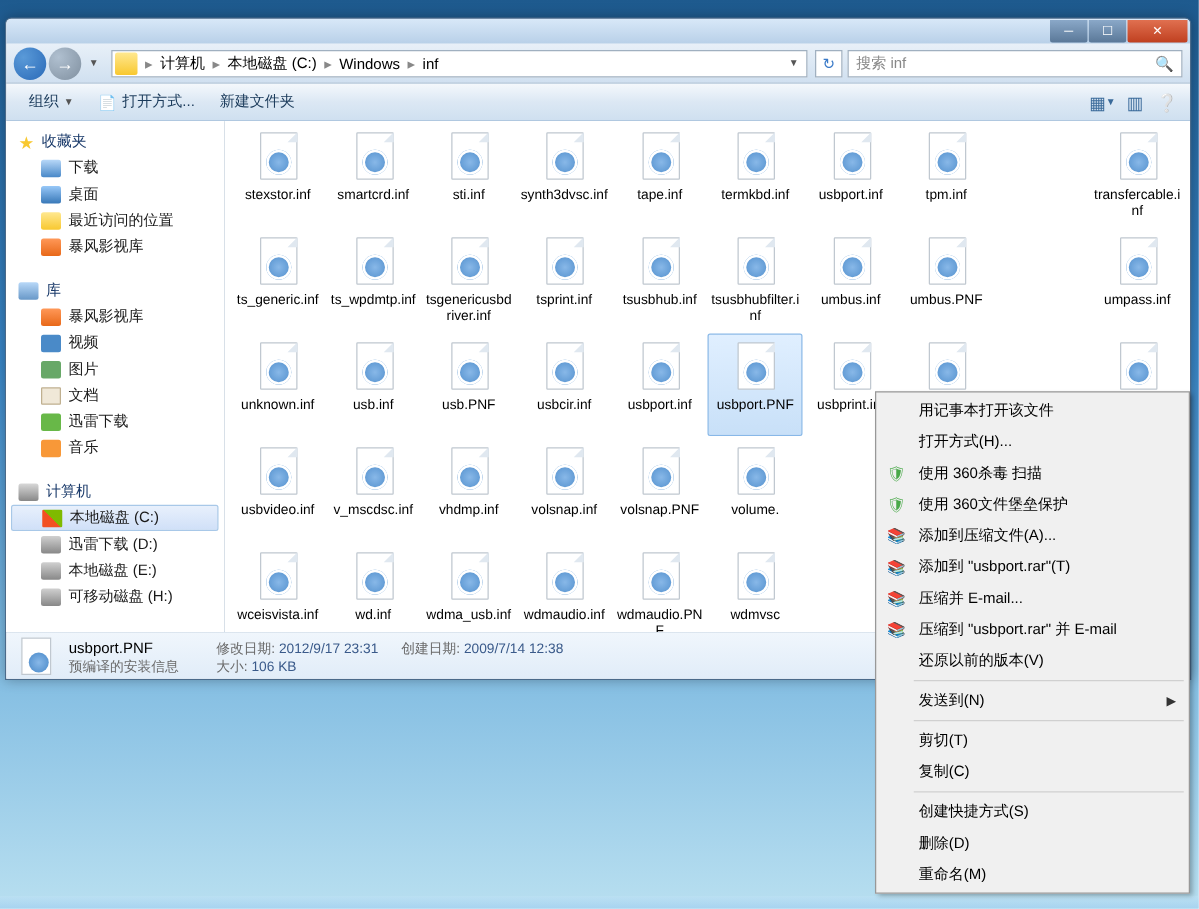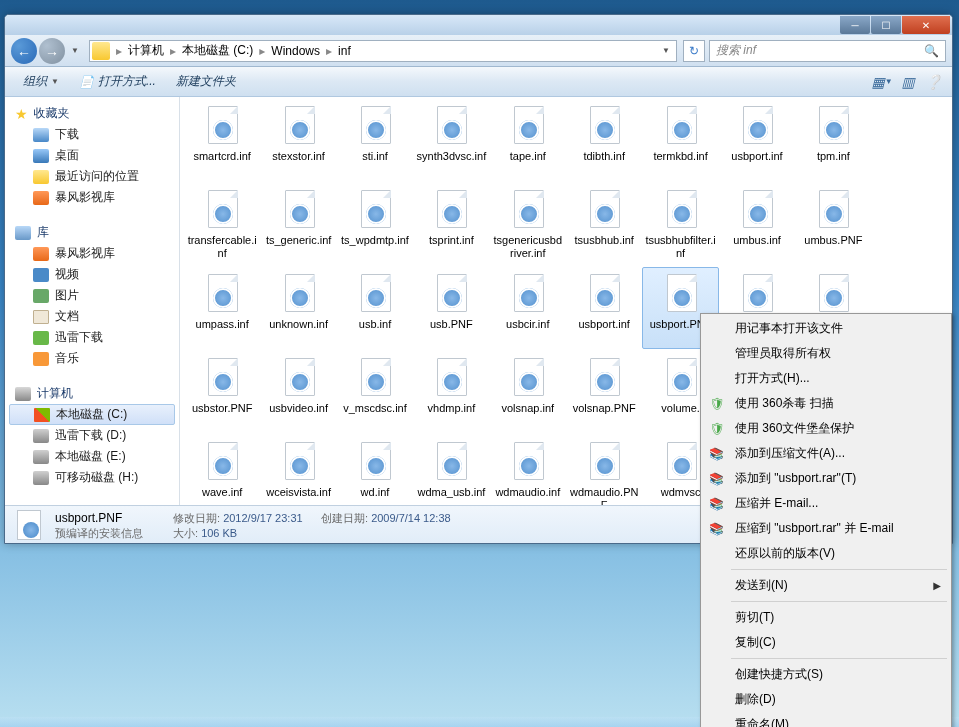--- a/index.html
+++ b/index.html
@@ -11,23 +11,23 @@
 .winbtn.max { background: linear-gradient(to bottom,#8aa8c8,#5a7898); }
 .winbtn.close { background: linear-gradient(to bottom,#e07050,#c04020); width: 48px; }
 .navbar { height: 32px; background: linear-gradient(to bottom,#e8f0f8,#d0e0f0); display: flex; align-items: center; padding: 0 6px; border-bottom: 1px solid #a0b8d0; }
 .navbtn { width: 26px; height: 26px; border-radius: 50%; background: radial-gradient(circle at 30% 30%, #5a9ad8, #2a6ab8); display: flex; align-items: center; justify-content: center; color: #fff; font-size: 14px; margin-right: 2px; }
 .navbtn.fwd { background: radial-gradient(circle at 30% 30%, #b0c0d0, #8090a0); }
 .addressbar { flex: 1; height: 22px; background: #fff; border: 1px solid #a0b0c0; margin: 0 6px; display: flex; align-items: center; padding: 0 2px; font-size: 12px; }
 .addressbar .folder-icon { width: 18px; height: 18px; background: linear-gradient(to bottom,#ffe890,#f8c830); border-radius: 2px; margin-right: 4px; }
 .crumb { padding: 0 4px; cursor: default; }
 .crumb-sep { color: #888; padding: 0 2px; }
 .refresh { width: 22px; height: 22px; background: #fff; border: 1px solid #a0b0c0; display: flex; align-items: center; justify-content: center; color: #3a7ac8; font-size: 12px; margin-right: 4px; }
-.searchbox { width: 237px; height: 22px; background: #fff; border: 1px solid #a0b0c0; display: flex; align-items: center; padding: 0 6px; font-size: 12px; color: #888; font-style: italic; }
+.searchbox { width: 268px; height: 22px; background: #fff; border: 1px solid #a0b0c0; display: flex; align-items: center; padding: 0 6px; font-size: 12px; color: #888; }
 .searchbox::after { content: "🔍"; margin-left: auto; font-style: normal; color: #3a7ac8; }
-.toolbar { height: 30px; background: linear-gradient(to bottom,#f4f8fc,#dce8f4,#cfe0f0); display: flex; padding: 0 8px; font-size: 12px; color: #1a3a5a; border-bottom: 1px solid #b0c8e0; font-style: italic; }
+.toolbar { height: 30px; background: linear-gradient(to bottom,#f4f8fc,#dce8f4,#cfe0f0); display: flex; padding: 0 8px; font-size: 12px; color: #1a3a5a; border-bottom: 1px solid #b0c8e0; }
 .toolbtn { padding: 3px 10px; display: flex; align-items: center; gap: 4px; }
 .toolbtn .drop { font-size: 8px; color: #555; }
 .toolbar-right { margin-left: auto; display: flex; gap: 6px; align-items: center; }
 .toolicon { width: 20px; height: 20px; display: flex; align-items: center; justify-content: center; color: #3a6a9a; font-size: 14px; }
 .body { display: flex; height: calc(100% - 120px); }
 .sidebar { width: 175px; background: #fff; border-right: 1px solid #d8e0e8; padding: 6px 0; overflow-y: auto; font-size: 12px; }
 .sidegroup { margin-bottom: 14px; }
 .sidehead { display: flex; align-items: center; padding: 2px 10px; gap: 6px; color: #1a3a6a; }
 .sidehead .star { color: #f8c830; font-size: 14px; }
 .sidehead .lib { width: 16px; height: 14px; background: linear-gradient(to bottom,#b8d8f8,#6898c8); border-radius: 2px; }
@@ -197,34 +197,34 @@
           </div>
       </div>
     </div>
 
     <div class="filegrid" id="filegrid">
         <div class="fileitem">
           <div class="fileicon">
             <div class="page"></div>
             <div class="gear"></div>
           </div>
+          <div class="filename">stexstor.inf</div>
+        </div>
+        <div class="fileitem">
+          <div class="fileicon">
+            <div class="page"></div>
+            <div class="gear"></div>
+          </div>
           <div class="filename">smartcrd.inf</div>
         </div>
         <div class="fileitem">
           <div class="fileicon">
             <div class="page"></div>
             <div class="gear"></div>
           </div>
-          <div class="filename">stexstor.inf</div>
-        </div>
-        <div class="fileitem">
-          <div class="fileicon">
-            <div class="page"></div>
-            <div class="gear"></div>
-          </div>
           <div class="filename">sti.inf</div>
         </div>
         <div class="fileitem">
           <div class="fileicon">
             <div class="page"></div>
             <div class="gear"></div>
           </div>
           <div class="filename">synth3dvsc.inf</div>
         </div>
         <div class="fileitem">
@@ -232,27 +232,20 @@
             <div class="page"></div>
             <div class="gear"></div>
           </div>
           <div class="filename">tape.inf</div>
         </div>
         <div class="fileitem">
           <div class="fileicon">
             <div class="page"></div>
             <div class="gear"></div>
           </div>
-          <div class="filename">tdibth.inf</div>
-        </div>
-        <div class="fileitem">
-          <div class="fileicon">
-            <div class="page"></div>
-            <div class="gear"></div>
-          </div>
           <div class="filename">termkbd.inf</div>
         </div>
         <div class="fileitem">
           <div class="fileicon">
             <div class="page"></div>
             <div class="gear"></div>
           </div>
           <div class="filename">usbport.inf</div>
         </div>
         <div class="fileitem">
@@ -282,28 +275,28 @@
             <div class="page"></div>
             <div class="gear"></div>
           </div>
           <div class="filename">ts_wpdmtp.inf</div>
         </div>
         <div class="fileitem">
           <div class="fileicon">
             <div class="page"></div>
             <div class="gear"></div>
           </div>
+          <div class="filename">tsgenericusbdriver.inf</div>
+        </div>
+        <div class="fileitem">
+          <div class="fileicon">
+            <div class="page"></div>
+            <div class="gear"></div>
+          </div>
           <div class="filename">tsprint.inf</div>
-        </div>
-        <div class="fileitem">
-          <div class="fileicon">
-            <div class="page"></div>
-            <div class="gear"></div>
-          </div>
-          <div class="filename">tsgenericusbdriver.inf</div>
         </div>
         <div class="fileitem">
           <div class="fileicon">
             <div class="page"></div>
             <div class="gear"></div>
           </div>
           <div class="filename">tsusbhub.inf</div>
         </div>
         <div class="fileitem">
           <div class="fileicon">
@@ -509,21 +502,20 @@
     </div>
     <div class="statusmeta">
       <div><span>修改日期:</span> <span class="val">2012/9/17 23:31</span>&nbsp;&nbsp;&nbsp;&nbsp;&nbsp;&nbsp;<span>创建日期:</span> <span class="val">2009/7/14 12:38</span></div>
       <div><span>大小:</span> <span class="val">106 KB</span></div>
     </div>
   </div>
 </div>
 
 <div class="context-menu">
   <div class="cm-item">用记事本打开该文件</div>
-  <div class="cm-item">管理员取得所有权</div>
   <div class="cm-item cm-bold">打开方式(H)...</div>
   <div class="cm-item">
       <span class="cm-icon shield">🛡</span>
       <span>使用 360杀毒 扫描</span>
     </div>
   <div class="cm-item">
       <span class="cm-icon shield">🛡</span>
       <span>使用 360文件堡垒保护</span>
     </div>
   <div class="cm-item">

